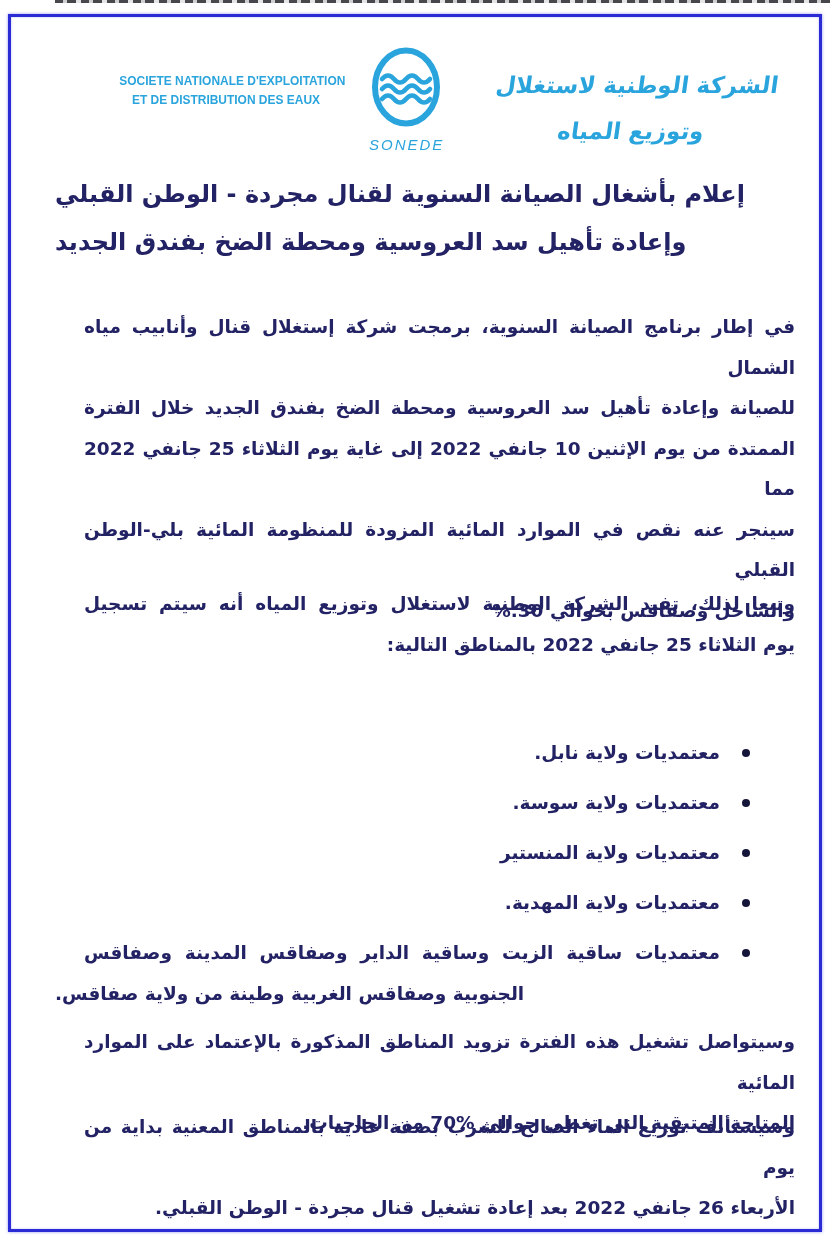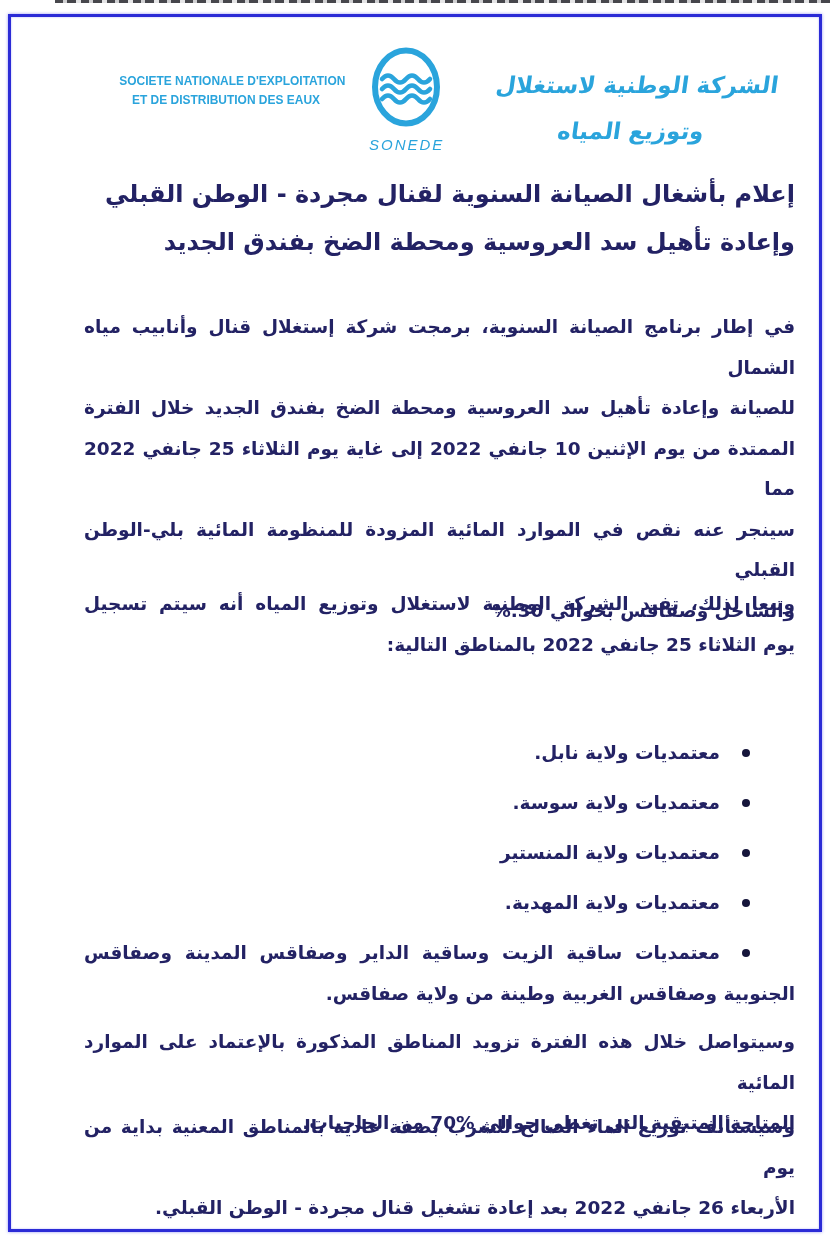--- a/index.html
+++ b/index.html
@@ -62,21 +62,21 @@
   
   .para{
     position:absolute;left:55px;right:35px;
     direction:rtl;
     color:var(--ink);
     font-size:18.5px;font-weight:bold;
   }
   .line{line-height:40.5px;}
   .line.j{text-align:justify;text-align-last:justify;margin-left:29px;}
   .line.r{}
-  .line.c{text-align:right;}
+  .line.c{text-align:left;}
   .p1{top:307px;}
   .p2{top:584px;}
   .blist{top:733px;}
   .p3{top:1022px;}
   .p4{top:1107px;}
   .bullet-item{
     position:relative;
     padding-right:75px;
     margin-bottom:9.5px;
   }
@@ -155,19 +155,19 @@
     </div>
     <div class="bullet-item">
       <span class="dot"></span>
       <div>
         <div class="line j">معتمديات ساقية الزيت وساقية الداير وصفاقس المدينة وصفاقس</div>
         <div class="line c">الجنوبية وصفاقس الغربية وطينة من ولاية صفاقس.</div>
       </div>
     </div>
   </div>
 <div class="para p3">
-    <div class="line j">وسيتواصل خلال هذه الفترة تزويد المناطق المذكورة بالإعتماد على الموارد المائية</div>
+    <div class="line j">وسيتواصل تشغيل هذه الفترة تزويد المناطق المذكورة بالإعتماد على الموارد المائية</div>
     <div class="line r">المتاحة المتبقية التي تغطي حوالي %70 من الحاجيات.</div>
   </div>
 <div class="para p4">
     <div class="line j">وسيستأنف توزيع الماء الصالح للشرب بصفة عادية بالمناطق المعنية بداية من يوم</div>
     <div class="line r">الأربعاء 26 جانفي 2022 بعد إعادة تشغيل قنال مجردة - الوطن القبلي.</div>
   </div>
 
 </body></html>

